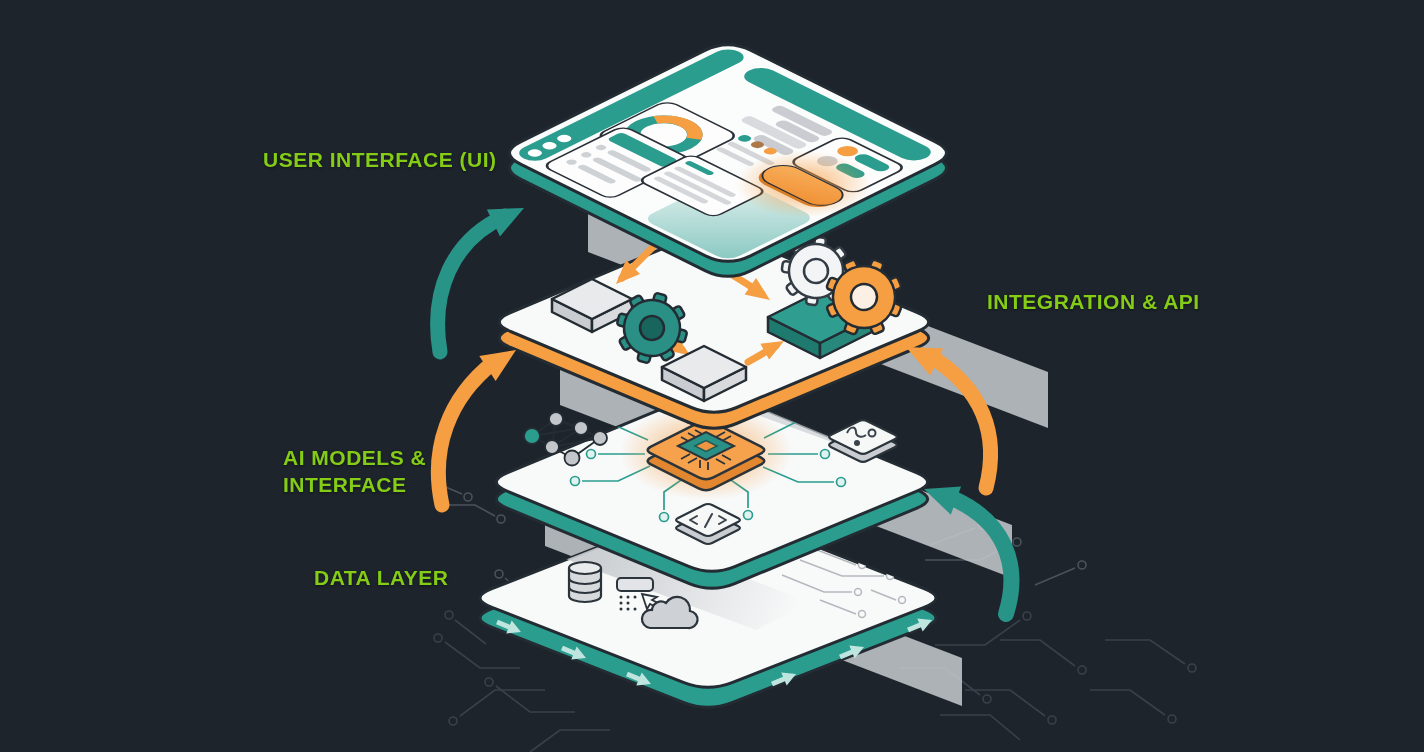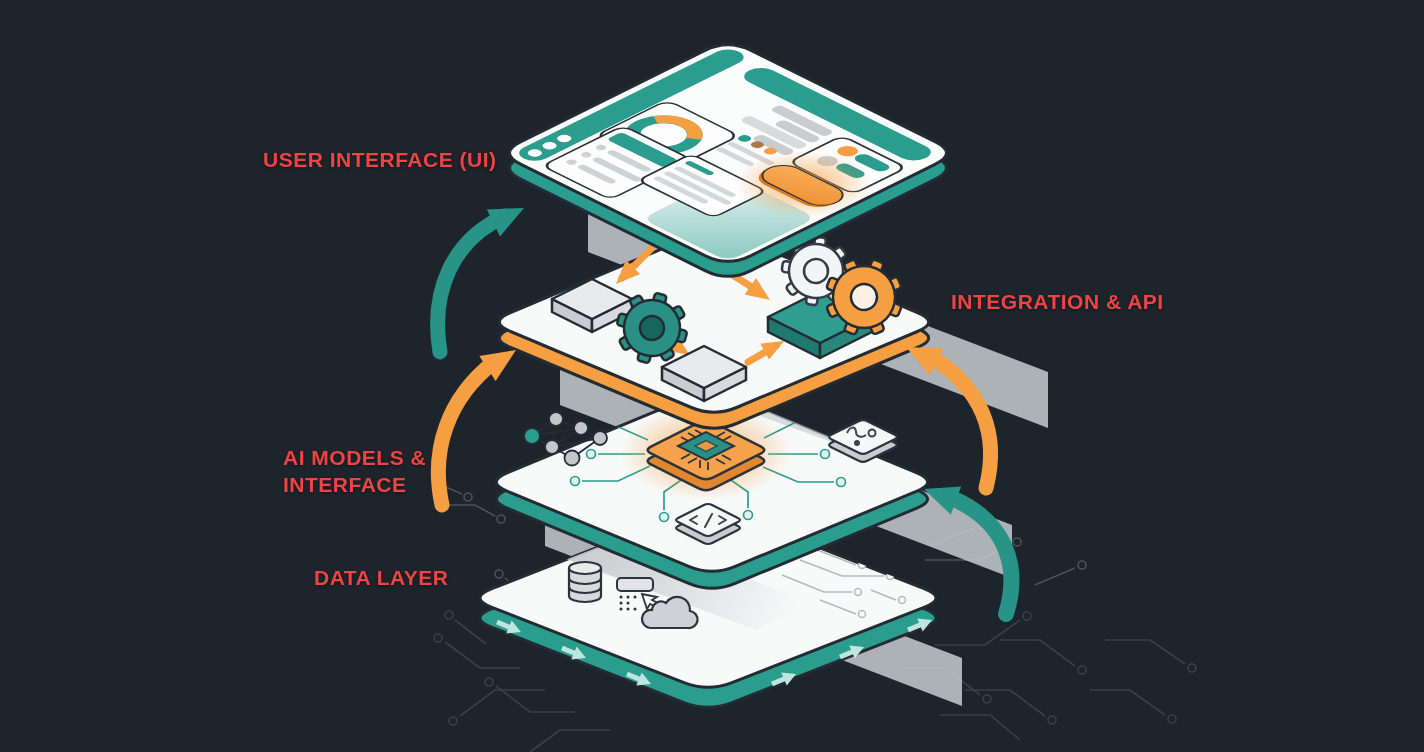--- a/index.html
+++ b/index.html
@@ -4,30 +4,30 @@
 <style>
   html,body{margin:0;padding:0;background:#14181e;}
   .stage{
     position:relative;width:1424px;height:752px;overflow:hidden;
     background:#1e242c;
     font-family:"Liberation Sans",sans-serif;
   }
   .stage svg{position:absolute;inset:0;display:block;}
   .layer-label{
     position:absolute;
-    color:#ef4444;
+    color:#84cc16;
     font-weight:bold;
     font-size:21px;
     letter-spacing:.5px;
     text-shadow:0 1px 3px rgba(0,0,0,.45);
     white-space:nowrap;
     user-select:none;
   }
   .lbl-ui{left:263px;top:148px;}
-  .lbl-int{left:951px;top:290px;text-align:center;}
+  .lbl-int{left:987px;top:290px;text-align:center;}
   .lbl-ai{left:283px;top:444px;line-height:27px;white-space:normal;width:220px;}
   .lbl-data{left:314px;top:566px;}
 </style>
 </head>
 <body>
 
 <div class="stage">
 
 <svg width="1424" height="752" viewBox="0 0 1424 752">
   <defs>

